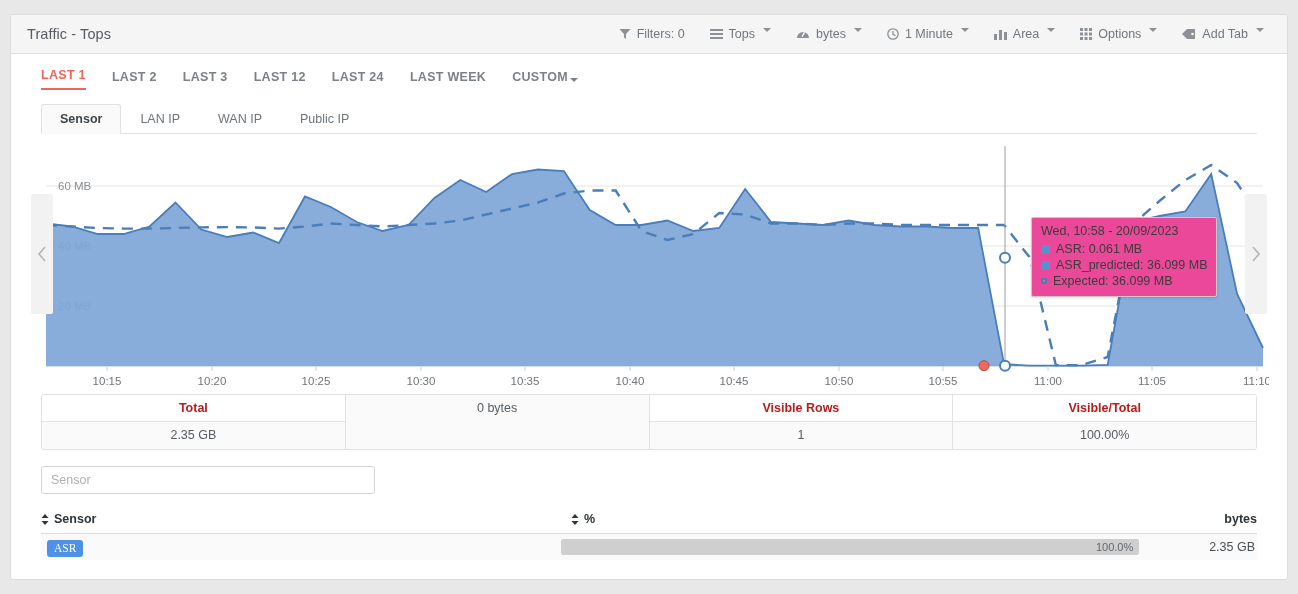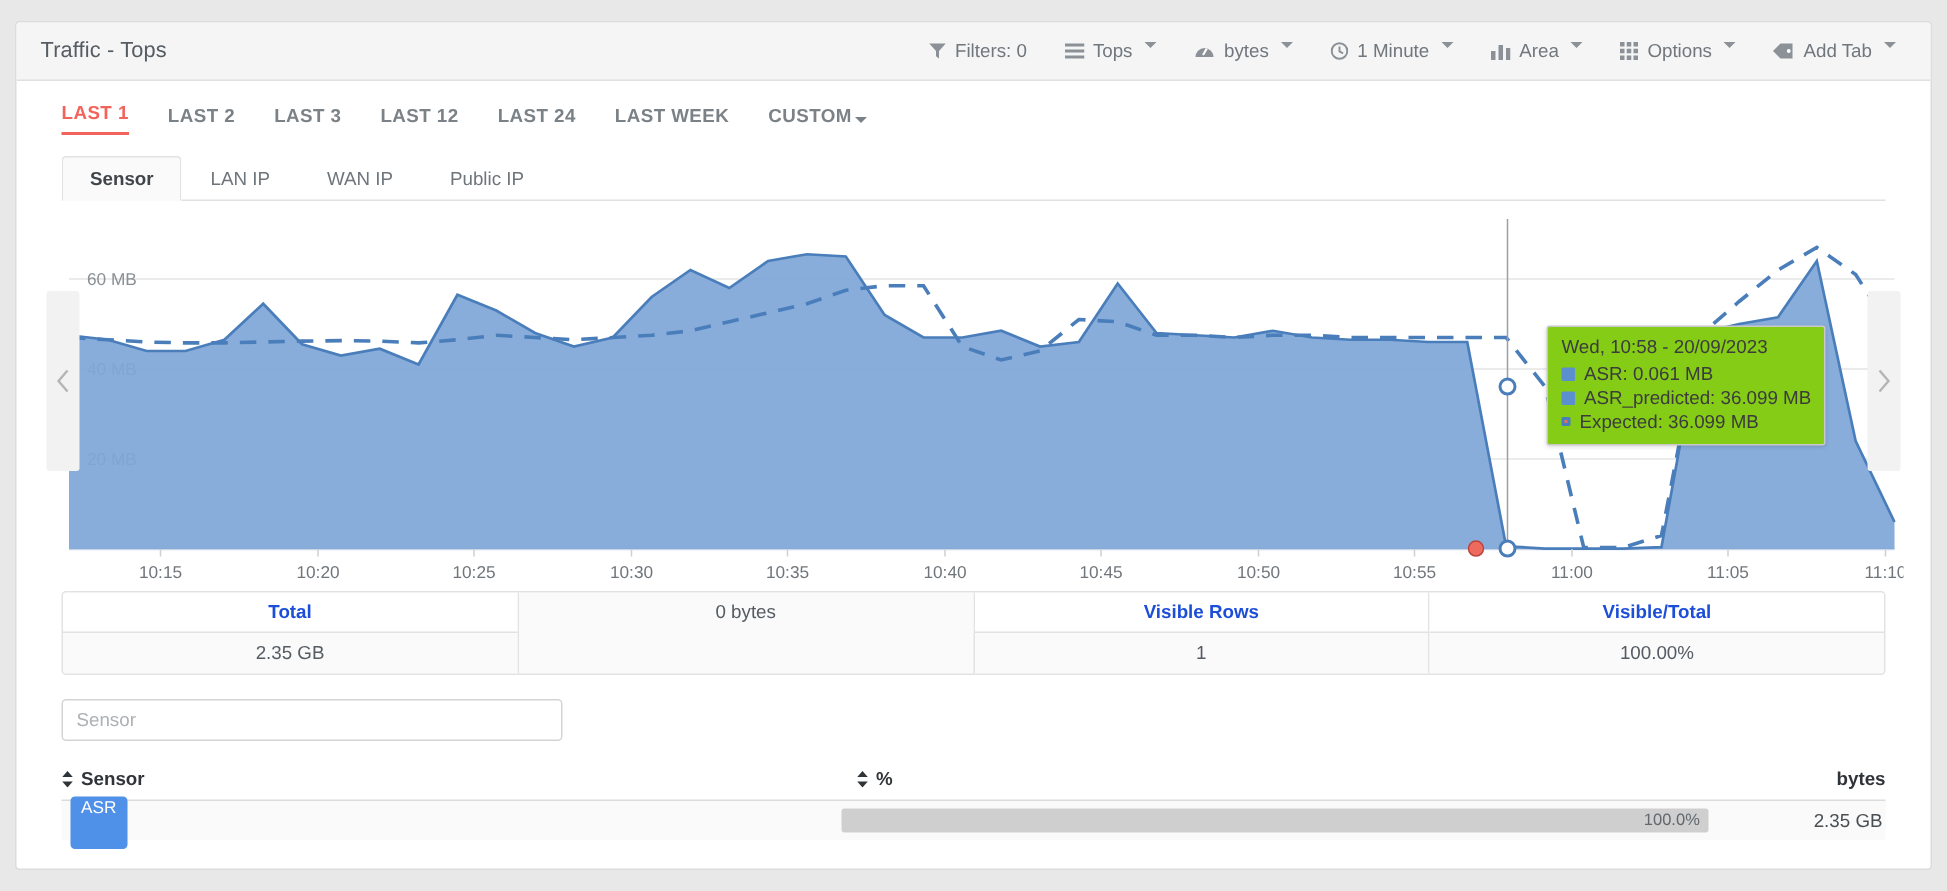--- a/index.html
+++ b/index.html
@@ -134,21 +134,21 @@
   .nav-arrow.left { left: 0; border-radius: 2px; }
   .nav-arrow.right { right: 0; border-radius: 2px; }
   .nav-arrow svg { display: block; }
   .chart-svg { display: block; }
 
   
   .tooltip {
     position: absolute;
     left: 1000px;
     top: 71px;
-    background: #84cc16;
+    background: #ec4899;
     border: 1px solid #c9c9c9;
     border-radius: 2px;
     padding: 6px 9px 7px 9px;
     box-shadow: 0 1px 3px rgba(0,0,0,.14);
     z-index: 6;
     white-space: nowrap;
   }
   .tt-title {
     font-size: 12.5px;
     color: #3c3c3c;
@@ -170,21 +170,21 @@
     display: flex;
     margin: 8px 30px 0 30px;
     border: 1px solid #e2e2e2;
     border-radius: 3px;
     overflow: hidden;
     background: #fafafa;
   }
   .stat { flex: 1; text-align: center; border-right: 1px solid #e2e2e2; }
   .stat:last-child { border-right: none; }
   .stat-h {
-    font-size: 12.5px; font-weight: bold; color: #1d4ed8;
+    font-size: 12.5px; font-weight: bold; color: #b91c1c;
     background: #ffffff;
     padding: 6px 0 6px 0;
     border-bottom: 1px solid #e2e2e2;
   }
   .stat-v {
     font-size: 12.5px; color: #555c63;
     padding: 6px 0 7px 0;
     background: #fafafa;
   }
 
@@ -231,23 +231,24 @@
   .dt-td.c-bytes {
     width: 120px; text-align: right;
     font-size: 12.5px; color: #4a4f53;
     padding-right: 2px;
   }
   .tag {
     display: inline-block;
     background: #4f90e8;
     color: #ffffff;
     font-size: 11.5px;
-    padding: 2px 7px 21px 7px;
+    padding: 2px 7px 3px 7px;
     border-radius: 3px;
     cursor: pointer;
+    font-family: Liberation Serif, serif;
   }
   .bar-track {
     position: relative;
     height: 16px;
     width: 578px;
     background: #cfcfcf;
     border-radius: 2px;
   }
   .bar-label {
     position: absolute;

